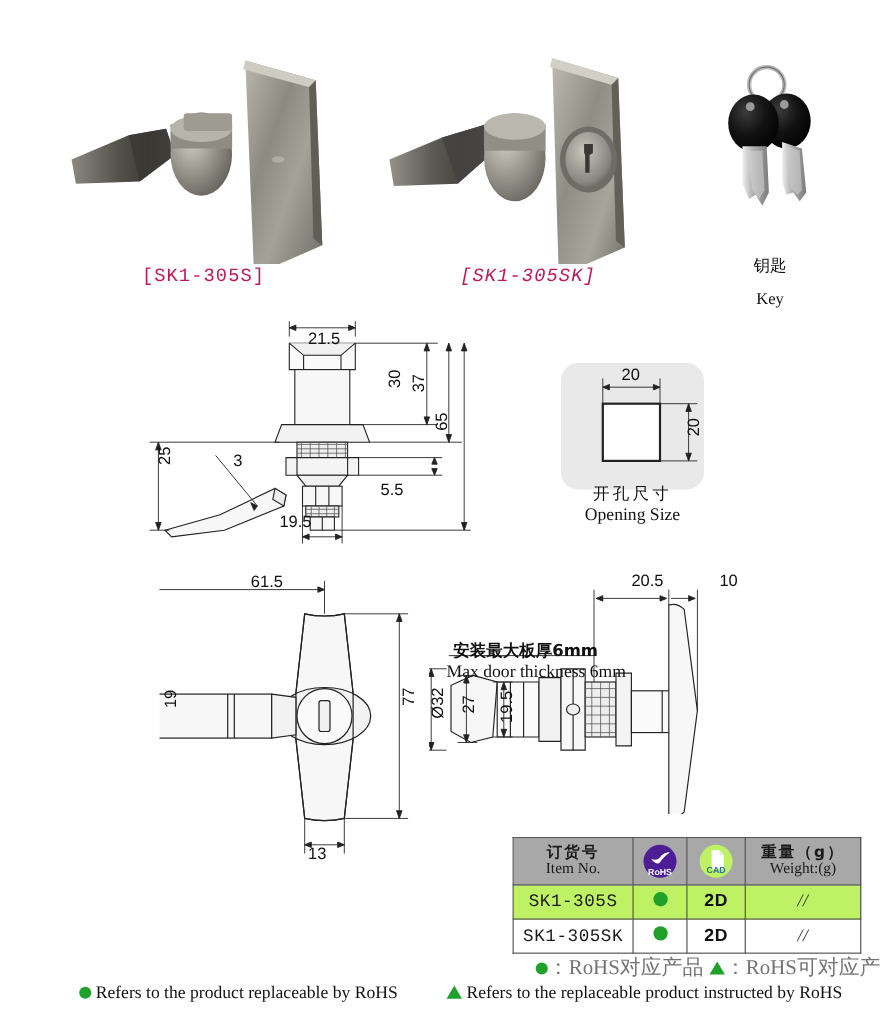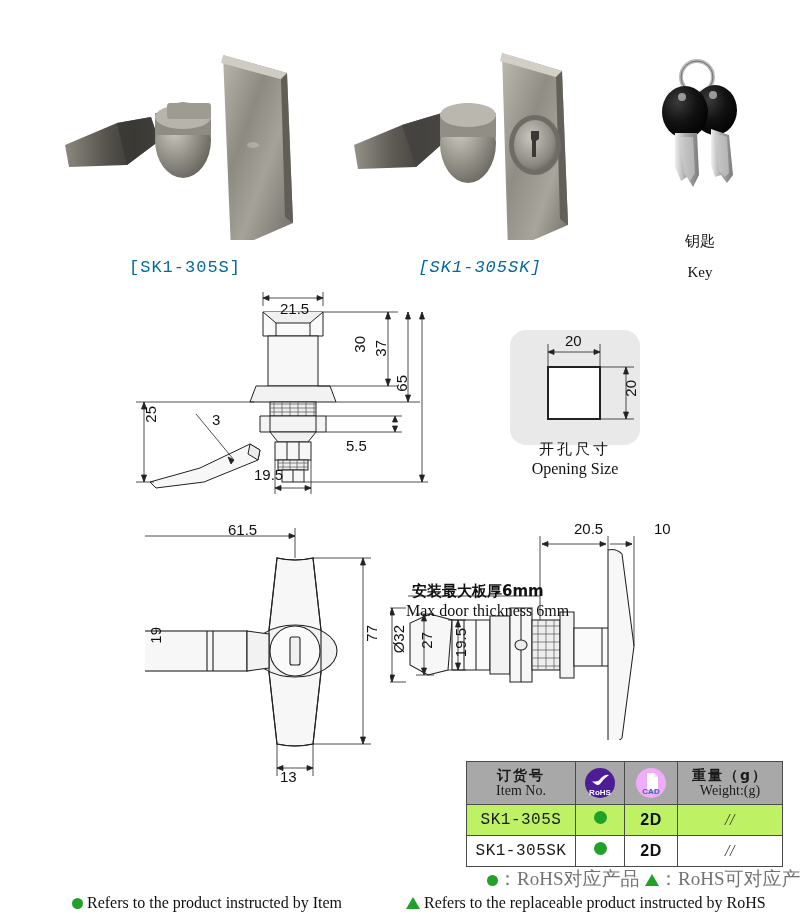--- a/index.html
+++ b/index.html
@@ -1,21 +1,21 @@
 <!DOCTYPE html>
 <html><head>
 <meta charset="utf-8">
 <style>
   html,body{margin:0;padding:0;}
   body{
     width:800px;height:920px;background:#fff;position:relative;overflow:hidden;
     font-family:"Liberation Serif", serif; color:#1a1a1a;
   }
   .abs{position:absolute;}
-  .cap{font-family:"Liberation Mono","DejaVu Sans Mono",monospace;font-size:17px;letter-spacing:1px;color:#0369a1;text-align:center;margin-top:16px;}
+  .cap{font-family:"Liberation Mono","DejaVu Sans Mono",monospace;font-size:17px;letter-spacing:1px;color:#be185d;text-align:center;}
   .cn{font-family:"DejaVu Sans","Liberation Sans",sans-serif;font-size:15px;text-align:center;color:#111;}
   .en{font-family:"Liberation Serif",serif;font-size:15px;text-align:center;color:#111;}
   .dimtxt{font-family:"Liberation Sans","DejaVu Sans",sans-serif;font-size:15px;color:#111;}
   .vert{writing-mode:vertical-rl;transform:rotate(180deg);}
   svg{display:block;}
   
   .spec{position:absolute;left:466px;top:761px;border-collapse:collapse;
         font-family:"Liberation Mono","DejaVu Sans Mono",monospace;}
   .spec td,.spec th{border:1px solid #4a4a4a;text-align:center;vertical-align:middle;padding:0;}
   .spec thead th{background:#a8a8a8;height:42px;}
@@ -391,21 +391,21 @@
       </th>
       <th class="c-rohs">
         <span style="display:inline-block;width:30px;height:30px;border-radius:50%;background:#4c1d95;position:relative;vertical-align:middle;">
           <svg width="30" height="30" viewBox="0 0 30 30" style="position:absolute;left:0;top:0;">
             <path d="M7 13 Q13 15 16 10 Q20 6 24 7 Q18 11 15 16 Q12 19 7 13 Z" fill="#ffffff"></path>
           </svg>
           <span style="position:absolute;left:0;bottom:1px;width:30px;text-align:center;font-family:'Liberation Sans',sans-serif;font-size:8px;font-weight:bold;color:#fff;">RoHS</span>
         </span>
       </th>
       <th class="c-cad">
-        <span style="display:inline-block;width:30px;height:30px;border-radius:50%;background:#f0abfc;position:relative;vertical-align:middle;">
+        <span style="display:inline-block;width:30px;height:30px;border-radius:50%;background:#bef264;position:relative;vertical-align:middle;">
           <svg width="30" height="30" viewBox="0 0 30 30" style="position:absolute;left:0;top:0;">
             <path d="M11 5 H18 L22 9 V22 H11 Z" fill="#ffffff"></path>
             <path d="M18 5 L18 9 L22 9" fill="#dceefb"></path>
           </svg>
           <span style="position:absolute;left:0;bottom:2px;width:30px;text-align:center;font-family:'Liberation Sans',sans-serif;font-size:8px;font-weight:bold;color:#2a6f9e;">CAD</span>
         </span>
       </th>
       <th class="c-weight">
         <div class="hdr-cn">重量（g）</div>
         <div class="hdr-en">Weight:(g)</div>
@@ -429,17 +429,17 @@
 </table>
 
 <div class="legend-cn" style="left:487px;top:866px;">
   <span class="lg-dot"></span><span>：RoHS对应产品</span>
 </div>
 <div class="legend-cn" style="left:645px;top:866px;">
   <span class="lg-tri"></span><span>：RoHS可对应产品</span>
 </div>
 
 <div class="legend-en" style="left:72px;top:894px;">
-  <span class="lg-dot"></span>&nbsp;<span>Refers to the product instructed by Item</span>
+  <span class="lg-dot"></span>&nbsp;<span>Refers to the product replaceable by RoHS</span>
 </div>
 <div class="legend-en" style="left:406px;top:894px;">
   <span class="lg-tri"></span>&nbsp;<span>Refers to the replaceable product instructed by RoHS</span>
 </div>
 
 </body></html>

